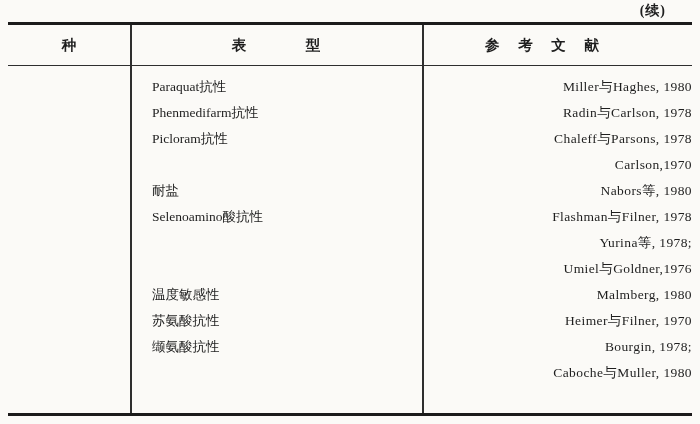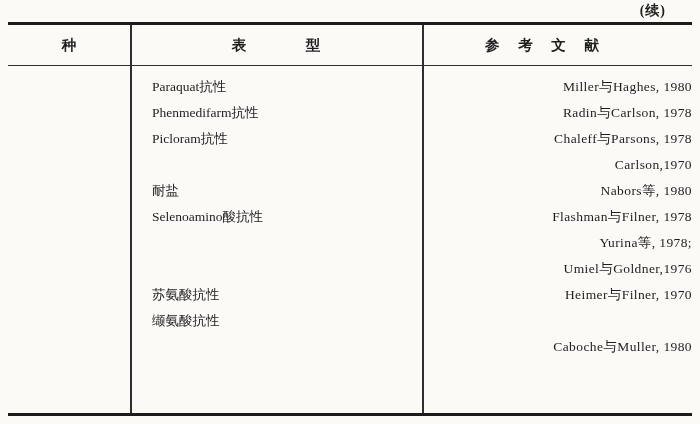--- a/index.html
+++ b/index.html
@@ -114,26 +114,32 @@
         <div class="c2"></div>
         <div class="c3">Yurina等, 1978;</div>
       </div>
       <div class="row">
         <div class="c1"></div>
         <div class="c2"></div>
         <div class="c3">Umiel与Goldner,1976</div>
       </div>
       <div class="row">
         <div class="c1"></div>
+        <div class="c2">温度敏感性</div>
+        <div class="c3">Malmberg, 1980</div>
+      </div>
+      <div class="row">
+        <div class="c1"></div>
         <div class="c2">苏氨酸抗性</div>
         <div class="c3">Heimer与Filner, 1970</div>
       </div>
       <div class="row">
         <div class="c1"></div>
         <div class="c2">缬氨酸抗性</div>
+        <div class="c3">Bourgin, 1978;</div>
       </div>
       <div class="row">
         <div class="c1"></div>
         <div class="c2"></div>
         <div class="c3">Caboche与Muller, 1980</div>
       </div>
     </div>
   </div>
 
 </div>

